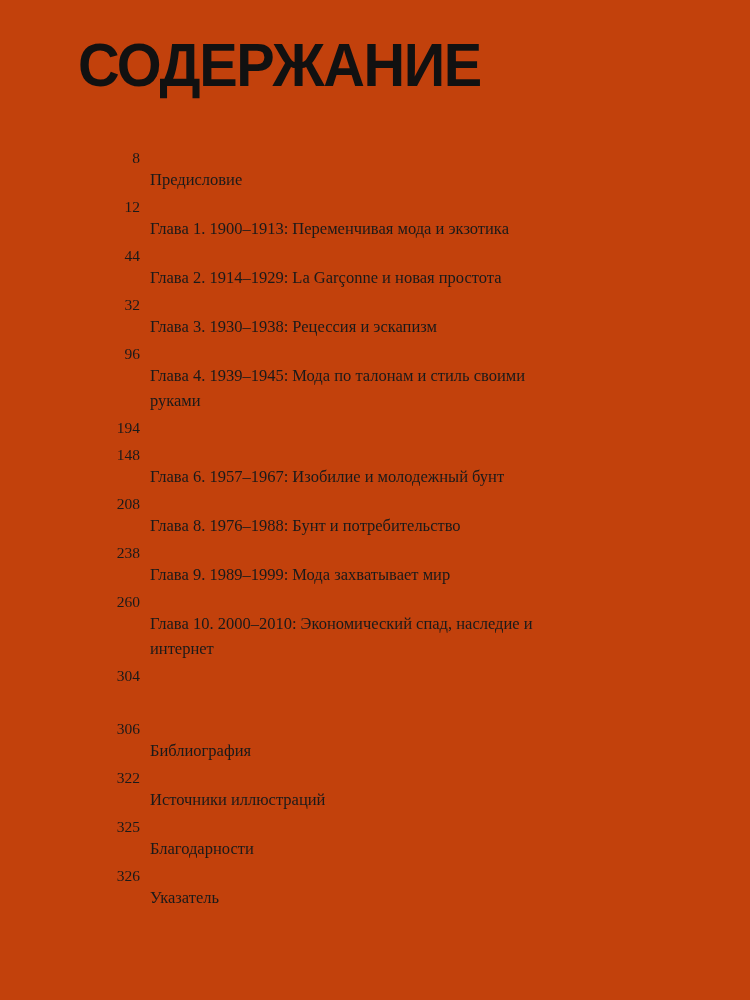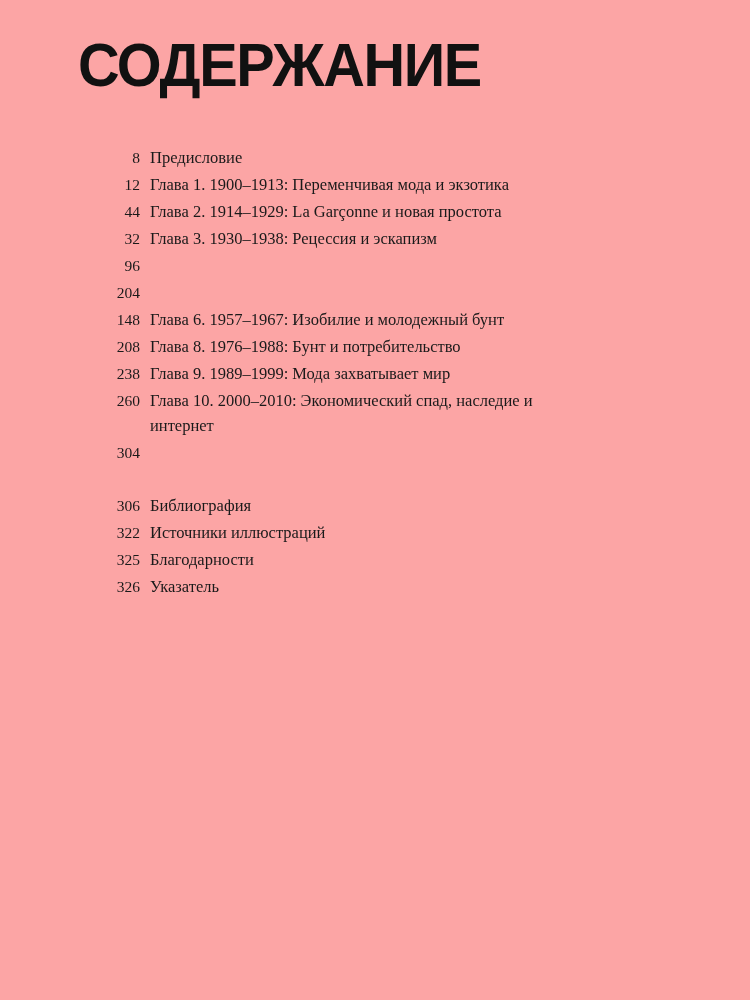--- a/index.html
+++ b/index.html
@@ -11,21 +11,21 @@
     width: 750px;
     height: 1000px;
     position: relative;
     font-family: "Liberation Serif", serif;
     color: #1a1a1a;
     overflow: hidden;
   }
   .page {
     position: absolute;
     inset: 0;
-    background: #fca5a5;
+    background: #c2410c;
   }
   .toc-title {
     position: absolute;
     left: 78px;
     top: 34px;
     font-family: "Liberation Sans", sans-serif;
     font-weight: 700;
     font-size: 62px;
     letter-spacing: -1.5px;
     line-height: 1;
@@ -56,20 +56,21 @@
     line-height: 25px;
     color: #1a1a1a;
   }
   .toc-row .title {
     flex: 1 1 auto;
     font-family: "Liberation Serif", serif;
     font-size: 16.5px;
     line-height: 25px;
     color: #1a1a1a;
     max-width: 420px;
+    margin-top: 22px;
   }
   .gap {
     height: 26px;
   }
 </style>
 </head>
 <body>
 
 <div class="page">
 
@@ -88,23 +89,24 @@
     <div class="toc-row">
       <span class="num">44</span>
       <span class="title">Глава 2. 1914–1929: La Garçonne и новая простота</span>
     </div>
     <div class="toc-row">
       <span class="num">32</span>
       <span class="title">Глава 3. 1930–1938: Рецессия и эскапизм</span>
     </div>
     <div class="toc-row">
       <span class="num">96</span>
+      <span class="title">Глава 4. 1939–1945: Мода по талонам и стиль своими руками</span>
     </div>
     <div class="toc-row">
-      <span class="num">204</span>
+      <span class="num">194</span>
     </div>
     <div class="toc-row">
       <span class="num">148</span>
       <span class="title">Глава 6. 1957–1967: Изобилие и молодежный бунт</span>
     </div>
     <div class="toc-row">
       <span class="num">208</span>
       <span class="title">Глава 8. 1976–1988: Бунт и потребительство</span>
     </div>
     <div class="toc-row">

